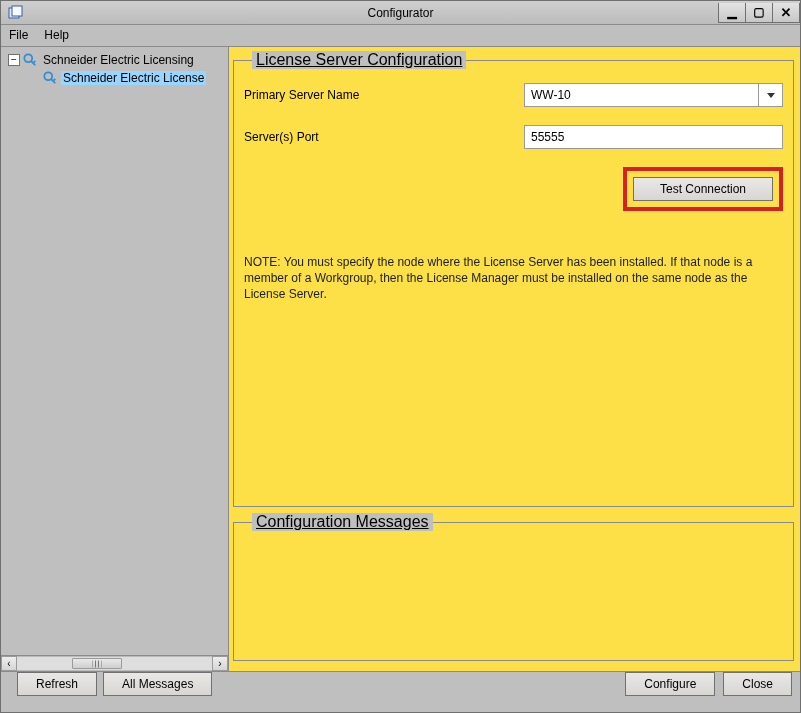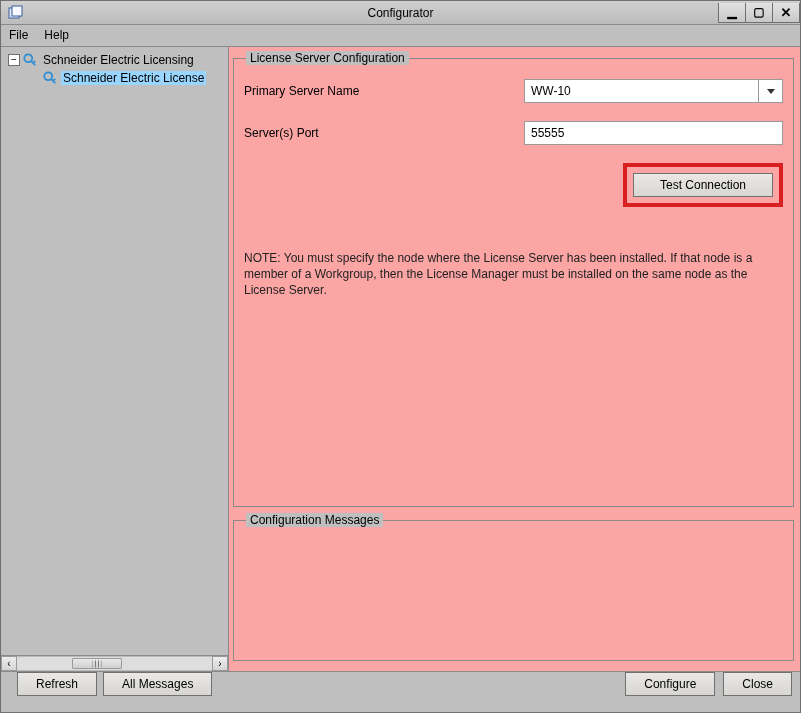--- a/index.html
+++ b/index.html
@@ -15,21 +15,21 @@
     box-sizing: border-box;
   }
   *, *::before, *::after { box-sizing: border-box; }
 
   .window {
     width: 801px;
     height: 713px;
     display: flex;
     flex-direction: column;
     border: 1px solid #6f6f6f;
-    background: #fca5a5;
+    background: #fde047;
   }
 
   
   .titlebar {
     height: 24px;
     background: linear-gradient(#cfcfcf, #bcbcbc);
     display: flex;
     align-items: center;
     border-bottom: 1px solid #8a8a8a;
     position: relative;
@@ -161,23 +161,24 @@
 
   fieldset.groupbox {
     border: 1px solid #8a8a8a;
     margin: 0 0 6px 0;
     padding: 14px 10px 10px 10px;
     position: relative;
   }
   fieldset.groupbox > legend {
     background: #bfbfbf;
     padding: 0 4px;
-    margin-left: 2px;
-    font-size: 12px;
+    margin-left: 8px;
+    font-size: 16px;
     color: #000;
+    text-decoration: underline;
   }
   .config-box { height: 456px; }
   .messages-box { flex: 1; }
 
   .form-row {
     display: flex;
     align-items: center;
     margin-bottom: 18px;
   }
   .form-label { width: 280px; }

